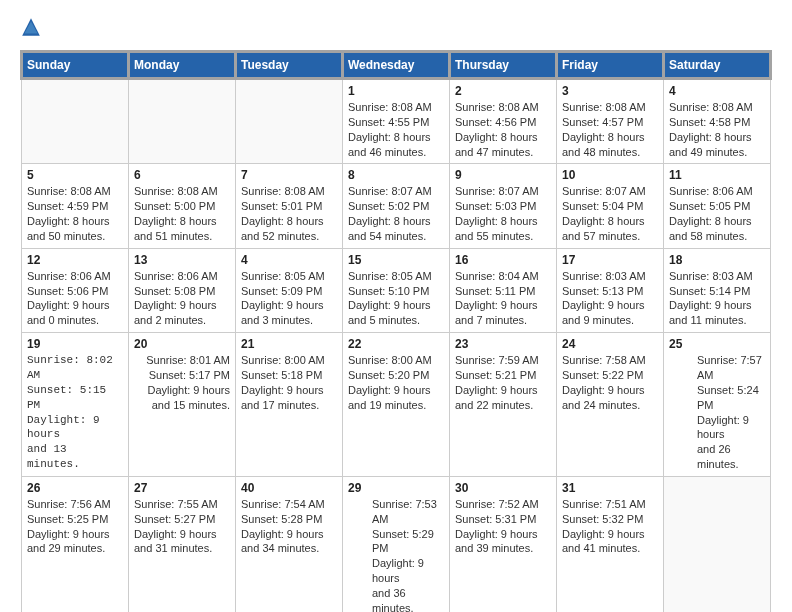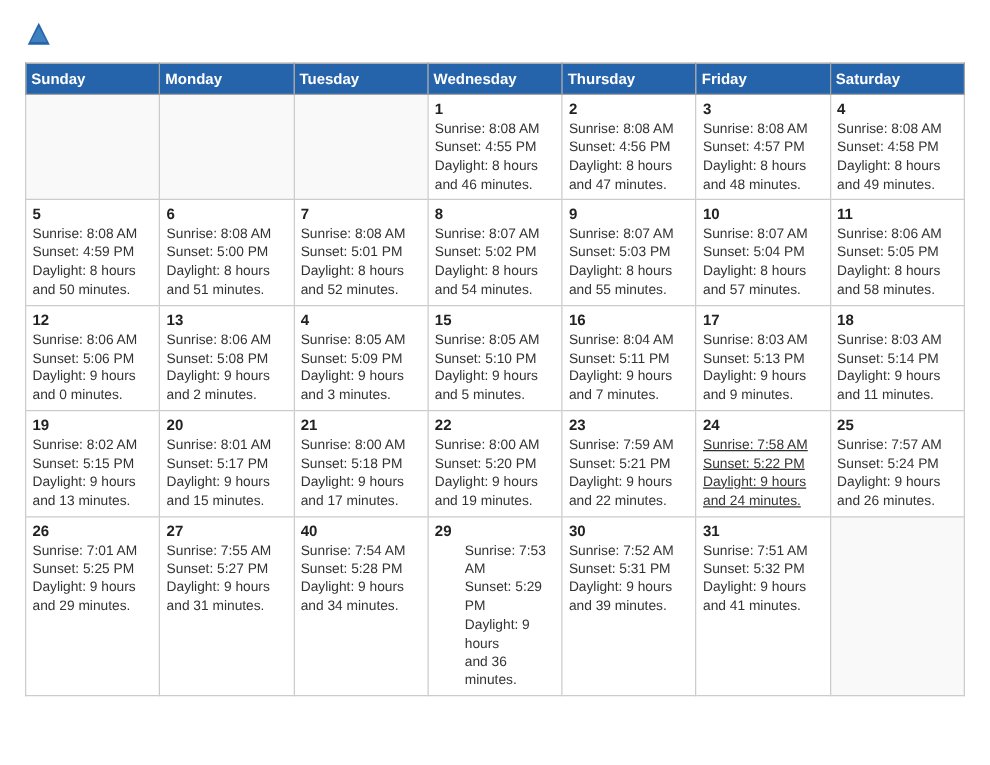--- a/index.html
+++ b/index.html
@@ -55,21 +55,21 @@
       border-collapse: collapse;
       table-layout: fixed;
     }
     .calendar th {
       background: #2563aa;
       color: #fff;
       font-size: 12px;
       font-weight: bold;
       padding: 5px 4px;
       text-align: left;
-      border: 1px solid #a3a3a3;
+      border: 3px solid #a3a3a3;
     }
     .calendar td {
       border: 1px solid #ccc;
       vertical-align: top;
       padding: 4px 5px;
       font-size: 10px;
       color: #333;
       height: 78px;
       background: #fff;
     }
@@ -253,28 +253,28 @@
             <div class="day-number">18</div>
             <div class="day-info" style="white-space: pre-line;">Sunrise: 8:03 AM
 Sunset: 5:14 PM
 Daylight: 9 hours
 and 11 minutes.</div>
           </td>
         </tr>
         <tr>
           <td>
             <div class="day-number">19</div>
-            <div class="day-info" style="white-space: pre-line;">Sunrise: 8:02 AM
+            <div class="day-info" style="white-space: pre-line; font-family: Liberation Mono, monospace;">Sunrise: 8:02 AM
 Sunset: 5:15 PM
 Daylight: 9 hours
 and 13 minutes.</div>
           </td>
           <td>
             <div class="day-number">20</div>
-            <div class="day-info" style="white-space: pre-line;">Sunrise: 8:01 AM
+            <div class="day-info" style="white-space: pre-line; text-align: right;">Sunrise: 8:01 AM
 Sunset: 5:17 PM
 Daylight: 9 hours
 and 15 minutes.</div>
           </td>
           <td>
             <div class="day-number">21</div>
             <div class="day-info" style="white-space: pre-line;">Sunrise: 8:00 AM
 Sunset: 5:18 PM
 Daylight: 9 hours
 and 17 minutes.</div>
@@ -288,37 +288,37 @@
           </td>
           <td>
             <div class="day-number">23</div>
             <div class="day-info" style="white-space: pre-line;">Sunrise: 7:59 AM
 Sunset: 5:21 PM
 Daylight: 9 hours
 and 22 minutes.</div>
           </td>
           <td>
             <div class="day-number">24</div>
-            <div class="day-info" style="white-space: pre-line; text-decoration: underline;">Sunrise: 7:58 AM
+            <div class="day-info" style="white-space: pre-line;">Sunrise: 7:58 AM
 Sunset: 5:22 PM
 Daylight: 9 hours
 and 24 minutes.</div>
           </td>
           <td>
             <div class="day-number">25</div>
-            <div class="day-info" style="white-space: pre-line;">Sunrise: 7:57 AM
+            <div class="day-info" style="white-space: pre-line; margin-left: 28px;">Sunrise: 7:57 AM
 Sunset: 5:24 PM
 Daylight: 9 hours
 and 26 minutes.</div>
           </td>
         </tr>
         <tr>
           <td>
             <div class="day-number">26</div>
-            <div class="day-info" style="white-space: pre-line;">Sunrise: 7:01 AM
+            <div class="day-info" style="white-space: pre-line;">Sunrise: 7:56 AM
 Sunset: 5:25 PM
 Daylight: 9 hours
 and 29 minutes.</div>
           </td>
           <td>
             <div class="day-number">27</div>
             <div class="day-info" style="white-space: pre-line;">Sunrise: 7:55 AM
 Sunset: 5:27 PM
 Daylight: 9 hours
 and 31 minutes.</div>

